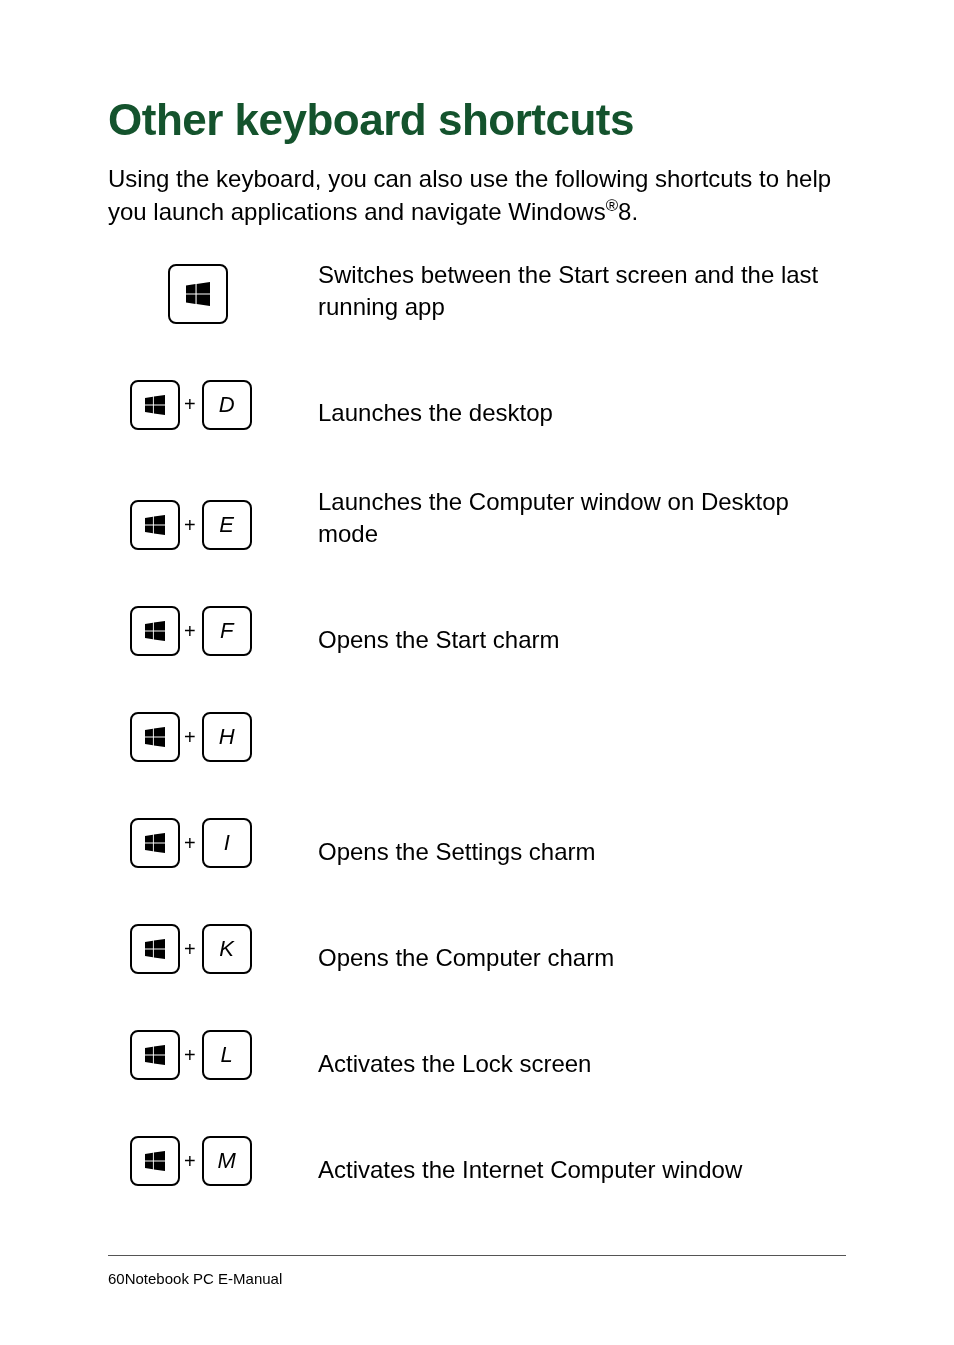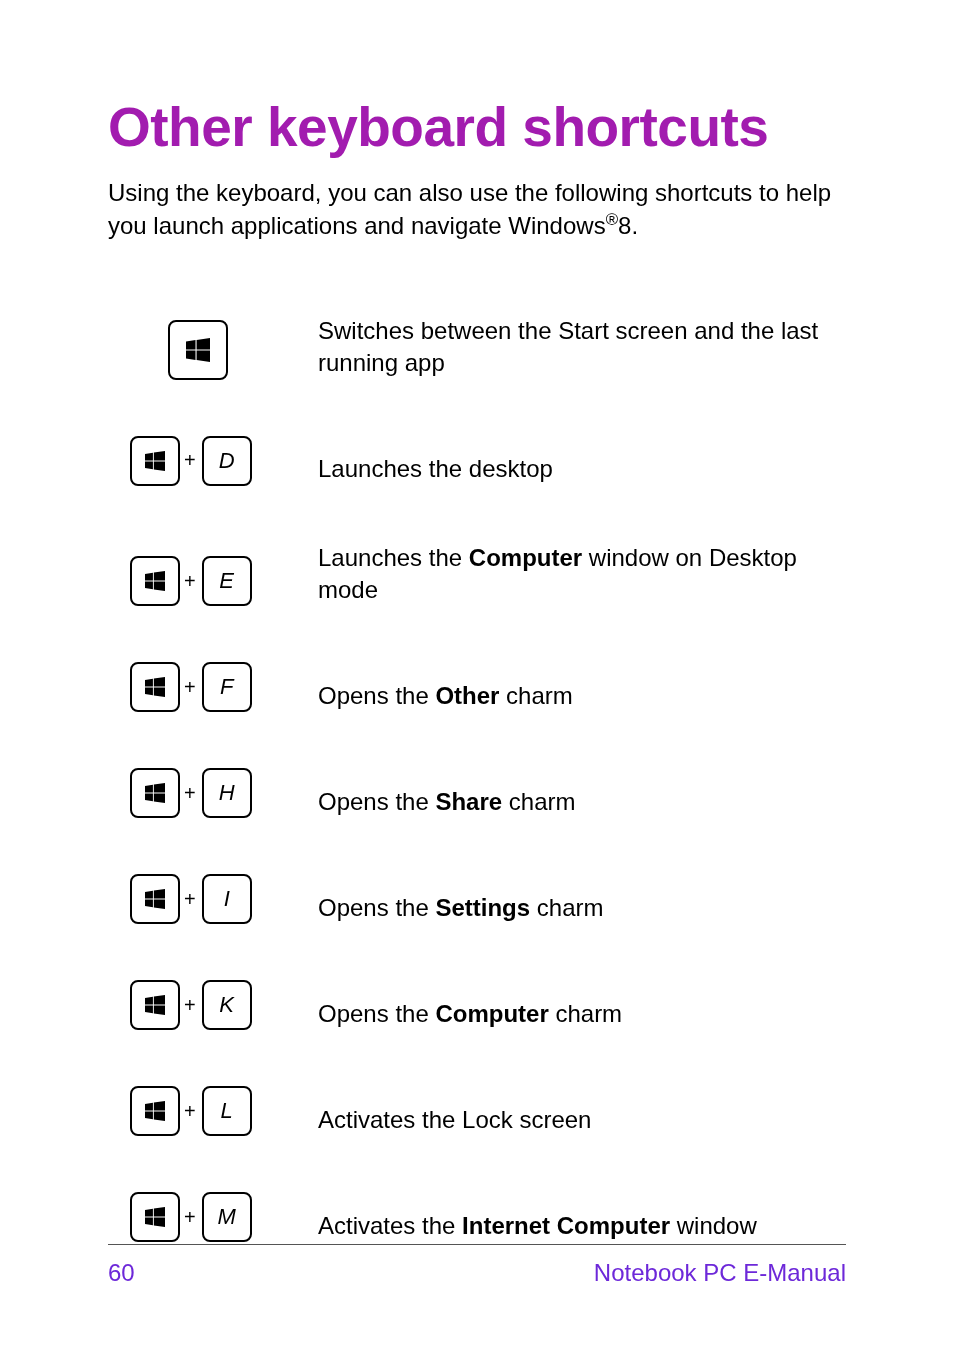--- a/index.html
+++ b/index.html
@@ -6,30 +6,30 @@
     body {
       width: 954px;
       height: 1345px;
       background: #fff;
       font-family: "Segoe UI", "Myriad Pro", Arial, sans-serif;
       position: relative;
       padding: 95px 108px 0 108px;
       color: #000;
     }
     .title {
-      color: #a21caf;
-      font-size: 55px;
+      color: #14532d;
+      font-size: 44px;
       font-weight: 700;
       margin-bottom: 18px;
       letter-spacing: -0.5px;
     }
     .intro {
       font-size: 24px;
       line-height: 1.35;
-      margin-bottom: 70px;
+      margin-bottom: 28px;
     }
     .sup { font-size: 0.7em; vertical-align: super; }
     .rows { }
     .row {
       display: flex;
       align-items: flex-end;
       margin-bottom: 54px;
     }
     .keys {
       width: 210px;
@@ -60,32 +60,32 @@
       display: inline-block;
       margin: 0 6px 0 4px;
       font-size: 20px;
     }
     .desc {
       flex: 1;
       font-size: 24px;
       line-height: 1.35;
       padding-top: 2px;
     }
-    .desc b { font-weight: 700; }
+    .desc b { font-weight: 400; }
     .footer {
       position: absolute;
       left: 108px;
       right: 108px;
       bottom: 58px;
       border-top: 1px solid #555;
       padding-top: 14px;
       display: flex;
-      justify-content: space-between;
-      font-size: 24px;
-      color: #6d28d9;
+      justify-content: flex-start;
+      font-size: 15px;
+      color: #000000;
     }
     .win-icon { display: block; }
   </style>
 </head>
 <body>
 
 <h1 class="title">Other keyboard shortcuts</h1>
 
 <p class="intro">
   <span>Using the keyboard, you can also use the following shortcuts to help you launch applications and navigate Windows</span><span class="sup">®</span><span>8.</span>
@@ -140,36 +140,33 @@
     <div class="keys">
       <span class="keycap">
         <svg class="win-icon" width="20" height="20" viewBox="0 0 24 24">
             <path fill="#000" d="M0 3.5L9.5 2.1v9.3H0V3.5zM10.6 1.9L24 0v11.4H10.6V1.9zM0 12.6h9.5v9.3L0 20.5V12.6zM10.6 12.6H24V24l-13.4-1.9V12.6z"></path>
           </svg>
       </span>
       <span class="plus">+</span>
       <span class="keycap">F</span>
     </div>
     <div class="desc">
-      <span>Opens the </span><b>Other</b><span> charm</span>
+      <span>Opens the </span><b>Start</b><span> charm</span>
     </div>
   </div>
 
   <div class="row">
     <div class="keys">
       <span class="keycap">
         <svg class="win-icon" width="20" height="20" viewBox="0 0 24 24">
             <path fill="#000" d="M0 3.5L9.5 2.1v9.3H0V3.5zM10.6 1.9L24 0v11.4H10.6V1.9zM0 12.6h9.5v9.3L0 20.5V12.6zM10.6 12.6H24V24l-13.4-1.9V12.6z"></path>
           </svg>
       </span>
       <span class="plus">+</span>
       <span class="keycap">H</span>
-    </div>
-    <div class="desc">
-      <span>Opens the </span><b>Share</b><span> charm</span>
     </div>
   </div>
 
   <div class="row">
     <div class="keys">
       <span class="keycap">
         <svg class="win-icon" width="20" height="20" viewBox="0 0 24 24">
             <path fill="#000" d="M0 3.5L9.5 2.1v9.3H0V3.5zM10.6 1.9L24 0v11.4H10.6V1.9zM0 12.6h9.5v9.3L0 20.5V12.6zM10.6 12.6H24V24l-13.4-1.9V12.6z"></path>
           </svg>
       </span>

